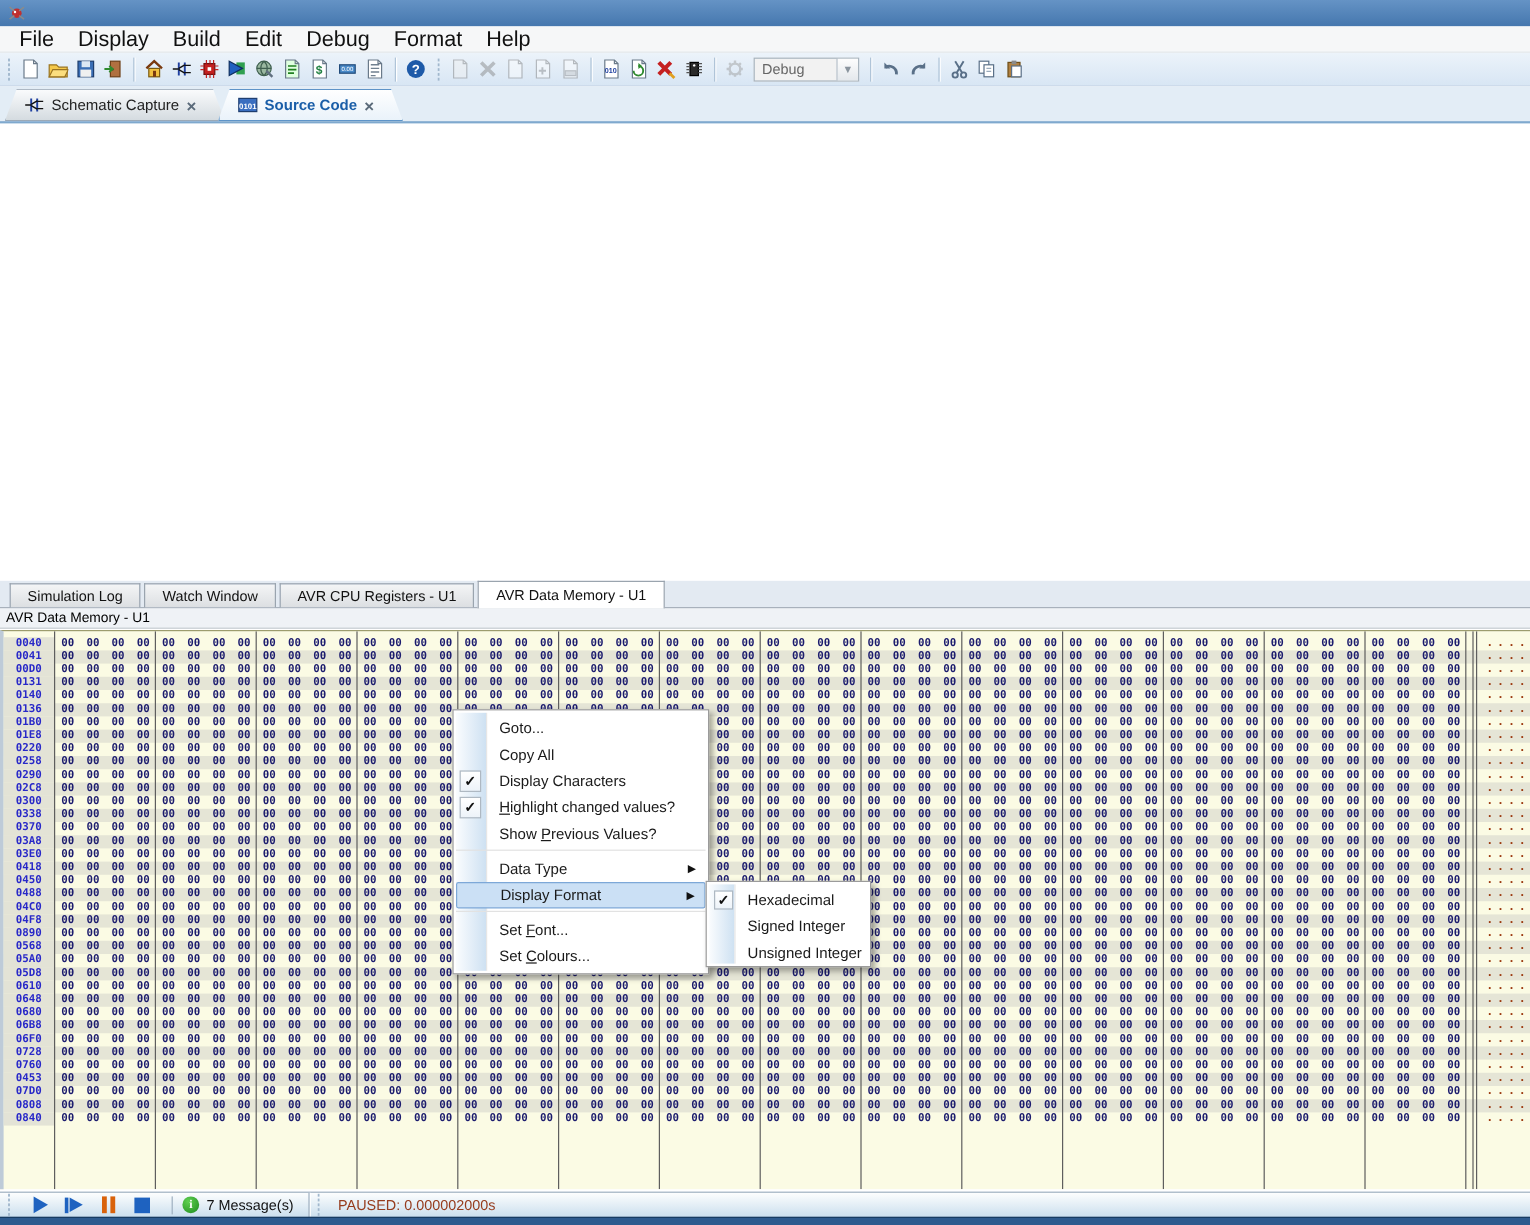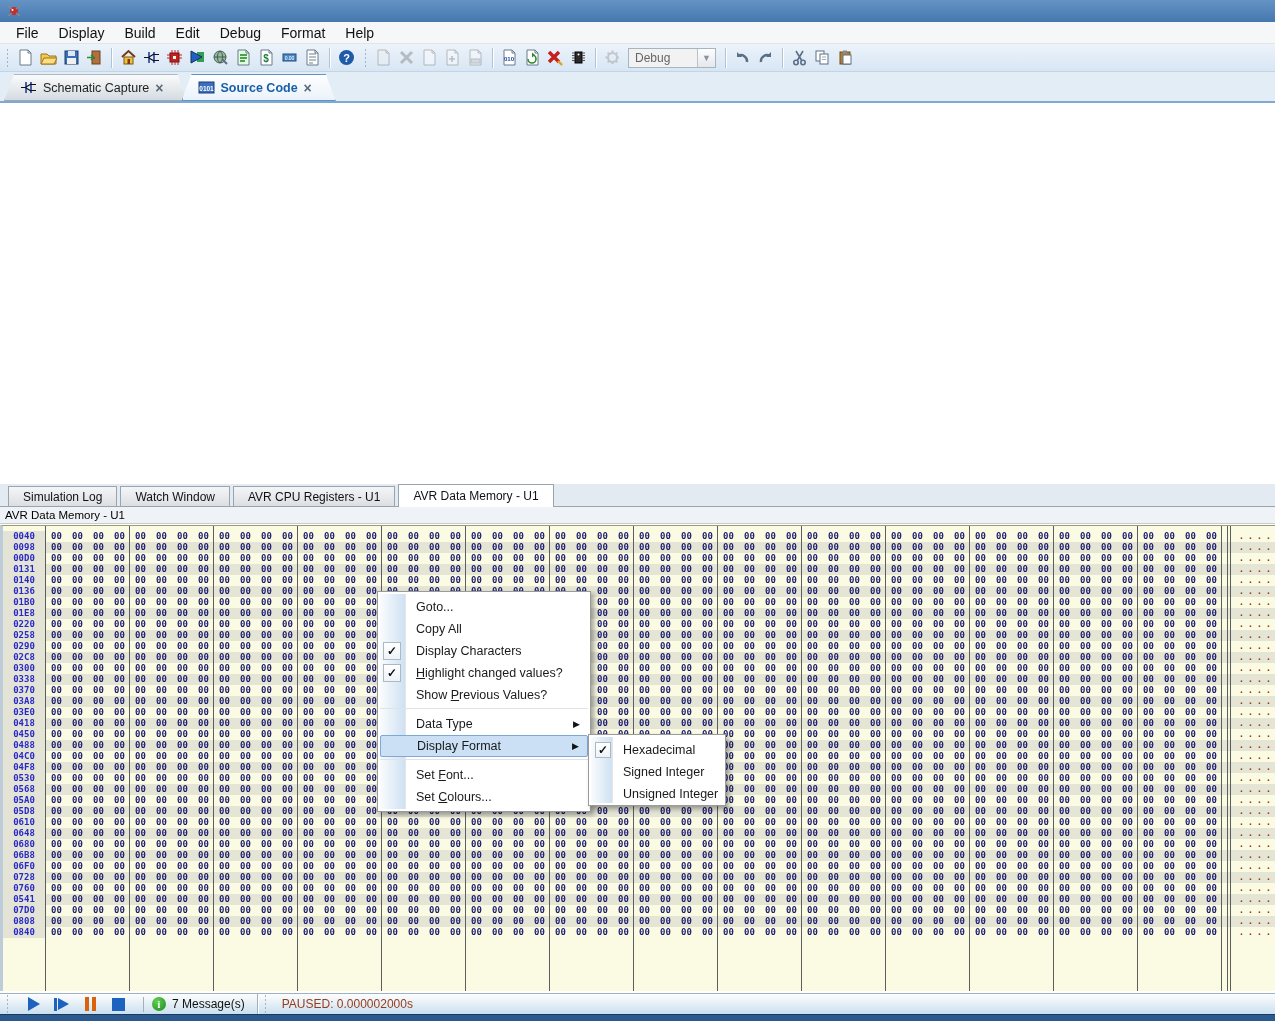--- a/index.html
+++ b/index.html
@@ -5,21 +5,21 @@
   * { margin:0; padding:0; box-sizing:border-box; }
   html,body { width:1275px; height:1021px; overflow:hidden; font-family:"Liberation Sans", sans-serif; background:#fff; }
   
   #titlebar { position:absolute; left:0; top:0; width:1275px; height:22px;
     background:linear-gradient(#6593C5,#4577AE); display:flex; align-items:center; }
   #titlebar .title { position:absolute; left:0; right:0; text-align:center; font-size:13px; color:#14335E; }
   #app-icon { width:16px; height:16px; margin-left:6px; }
   
   #menubar { position:absolute; left:0; top:22px; width:1275px; height:22px;
     background:#F6F7F8; border-bottom:1px solid #E2E5E8; display:flex; align-items:center; padding-left:6px; }
-  .menu-item { padding:2px 10px; font-size:14px; color:#111; cursor:default; }
+  .menu-item { padding:2px 10px; font-size:18px; color:#111; cursor:default; }
   
   #toolbar { position:absolute; left:0; top:44px; width:1275px; height:28px;
     background:linear-gradient(#ECF3FA,#D8E6F4); border-bottom:1px solid #C2D4E6;
     display:flex; align-items:center; }
   .grip { width:4px; height:20px; margin:0 4px 0 6px;
     background-image:radial-gradient(circle, #9FB6CC 35%, transparent 40%); background-size:3px 4px; background-repeat:repeat-y; }
   .tb-sep { width:1px; height:20px; background:#AFC4D8; margin:0 5px; box-shadow:1px 0 0 #fff; }
   .tb-btn { width:23px; height:23px; display:flex; align-items:center; justify-content:center; }
   .tb-btn.disabled { filter:grayscale(1); opacity:.45; }
   .tb-btn svg { display:block; }
@@ -432,21 +432,21 @@
       <span class="mem-byte" style="left: 1182px;">00</span>
       <span class="mem-byte" style="left: 1203px;">00</span>
       <span class="mem-dot" style="left: 1234px;">.</span>
       <span class="mem-dot" style="left: 1243px;">.</span>
       <span class="mem-dot" style="left: 1252px;">.</span>
       <span class="mem-dot" style="left: 1261px;">.</span>
       <span class="mem-dot" style="left: 1270px;">.</span>
     </div>
     <div class="mem-row alt" style="top: 16px;">
       <div class="band"></div>
-      <span class="mem-addr">0098</span>
+      <span class="mem-addr">0041</span>
       <span class="mem-byte" style="left: 48px;">00</span>
       <span class="mem-byte" style="left: 69px;">00</span>
       <span class="mem-byte" style="left: 90px;">00</span>
       <span class="mem-byte" style="left: 111px;">00</span>
       <span class="mem-byte" style="left: 132px;">00</span>
       <span class="mem-byte" style="left: 153px;">00</span>
       <span class="mem-byte" style="left: 174px;">00</span>
       <span class="mem-byte" style="left: 195px;">00</span>
       <span class="mem-byte" style="left: 216px;">00</span>
       <span class="mem-byte" style="left: 237px;">00</span>
@@ -1797,21 +1797,21 @@
       <span class="mem-byte" style="left: 1182px;">00</span>
       <span class="mem-byte" style="left: 1203px;">00</span>
       <span class="mem-dot" style="left: 1234px;">.</span>
       <span class="mem-dot" style="left: 1243px;">.</span>
       <span class="mem-dot" style="left: 1252px;">.</span>
       <span class="mem-dot" style="left: 1261px;">.</span>
       <span class="mem-dot" style="left: 1270px;">.</span>
     </div>
     <div class="mem-row" style="top: 247px;">
       <div class="band"></div>
-      <span class="mem-addr">0530</span>
+      <span class="mem-addr">0890</span>
       <span class="mem-byte" style="left: 48px;">00</span>
       <span class="mem-byte" style="left: 69px;">00</span>
       <span class="mem-byte" style="left: 90px;">00</span>
       <span class="mem-byte" style="left: 111px;">00</span>
       <span class="mem-byte" style="left: 132px;">00</span>
       <span class="mem-byte" style="left: 153px;">00</span>
       <span class="mem-byte" style="left: 174px;">00</span>
       <span class="mem-byte" style="left: 195px;">00</span>
       <span class="mem-byte" style="left: 216px;">00</span>
       <span class="mem-byte" style="left: 237px;">00</span>
@@ -2512,21 +2512,21 @@
       <span class="mem-byte" style="left: 1182px;">00</span>
       <span class="mem-byte" style="left: 1203px;">00</span>
       <span class="mem-dot" style="left: 1234px;">.</span>
       <span class="mem-dot" style="left: 1243px;">.</span>
       <span class="mem-dot" style="left: 1252px;">.</span>
       <span class="mem-dot" style="left: 1261px;">.</span>
       <span class="mem-dot" style="left: 1270px;">.</span>
     </div>
     <div class="mem-row alt" style="top: 368px;">
       <div class="band"></div>
-      <span class="mem-addr">0541</span>
+      <span class="mem-addr">0453</span>
       <span class="mem-byte" style="left: 48px;">00</span>
       <span class="mem-byte" style="left: 69px;">00</span>
       <span class="mem-byte" style="left: 90px;">00</span>
       <span class="mem-byte" style="left: 111px;">00</span>
       <span class="mem-byte" style="left: 132px;">00</span>
       <span class="mem-byte" style="left: 153px;">00</span>
       <span class="mem-byte" style="left: 174px;">00</span>
       <span class="mem-byte" style="left: 195px;">00</span>
       <span class="mem-byte" style="left: 216px;">00</span>
       <span class="mem-byte" style="left: 237px;">00</span>

